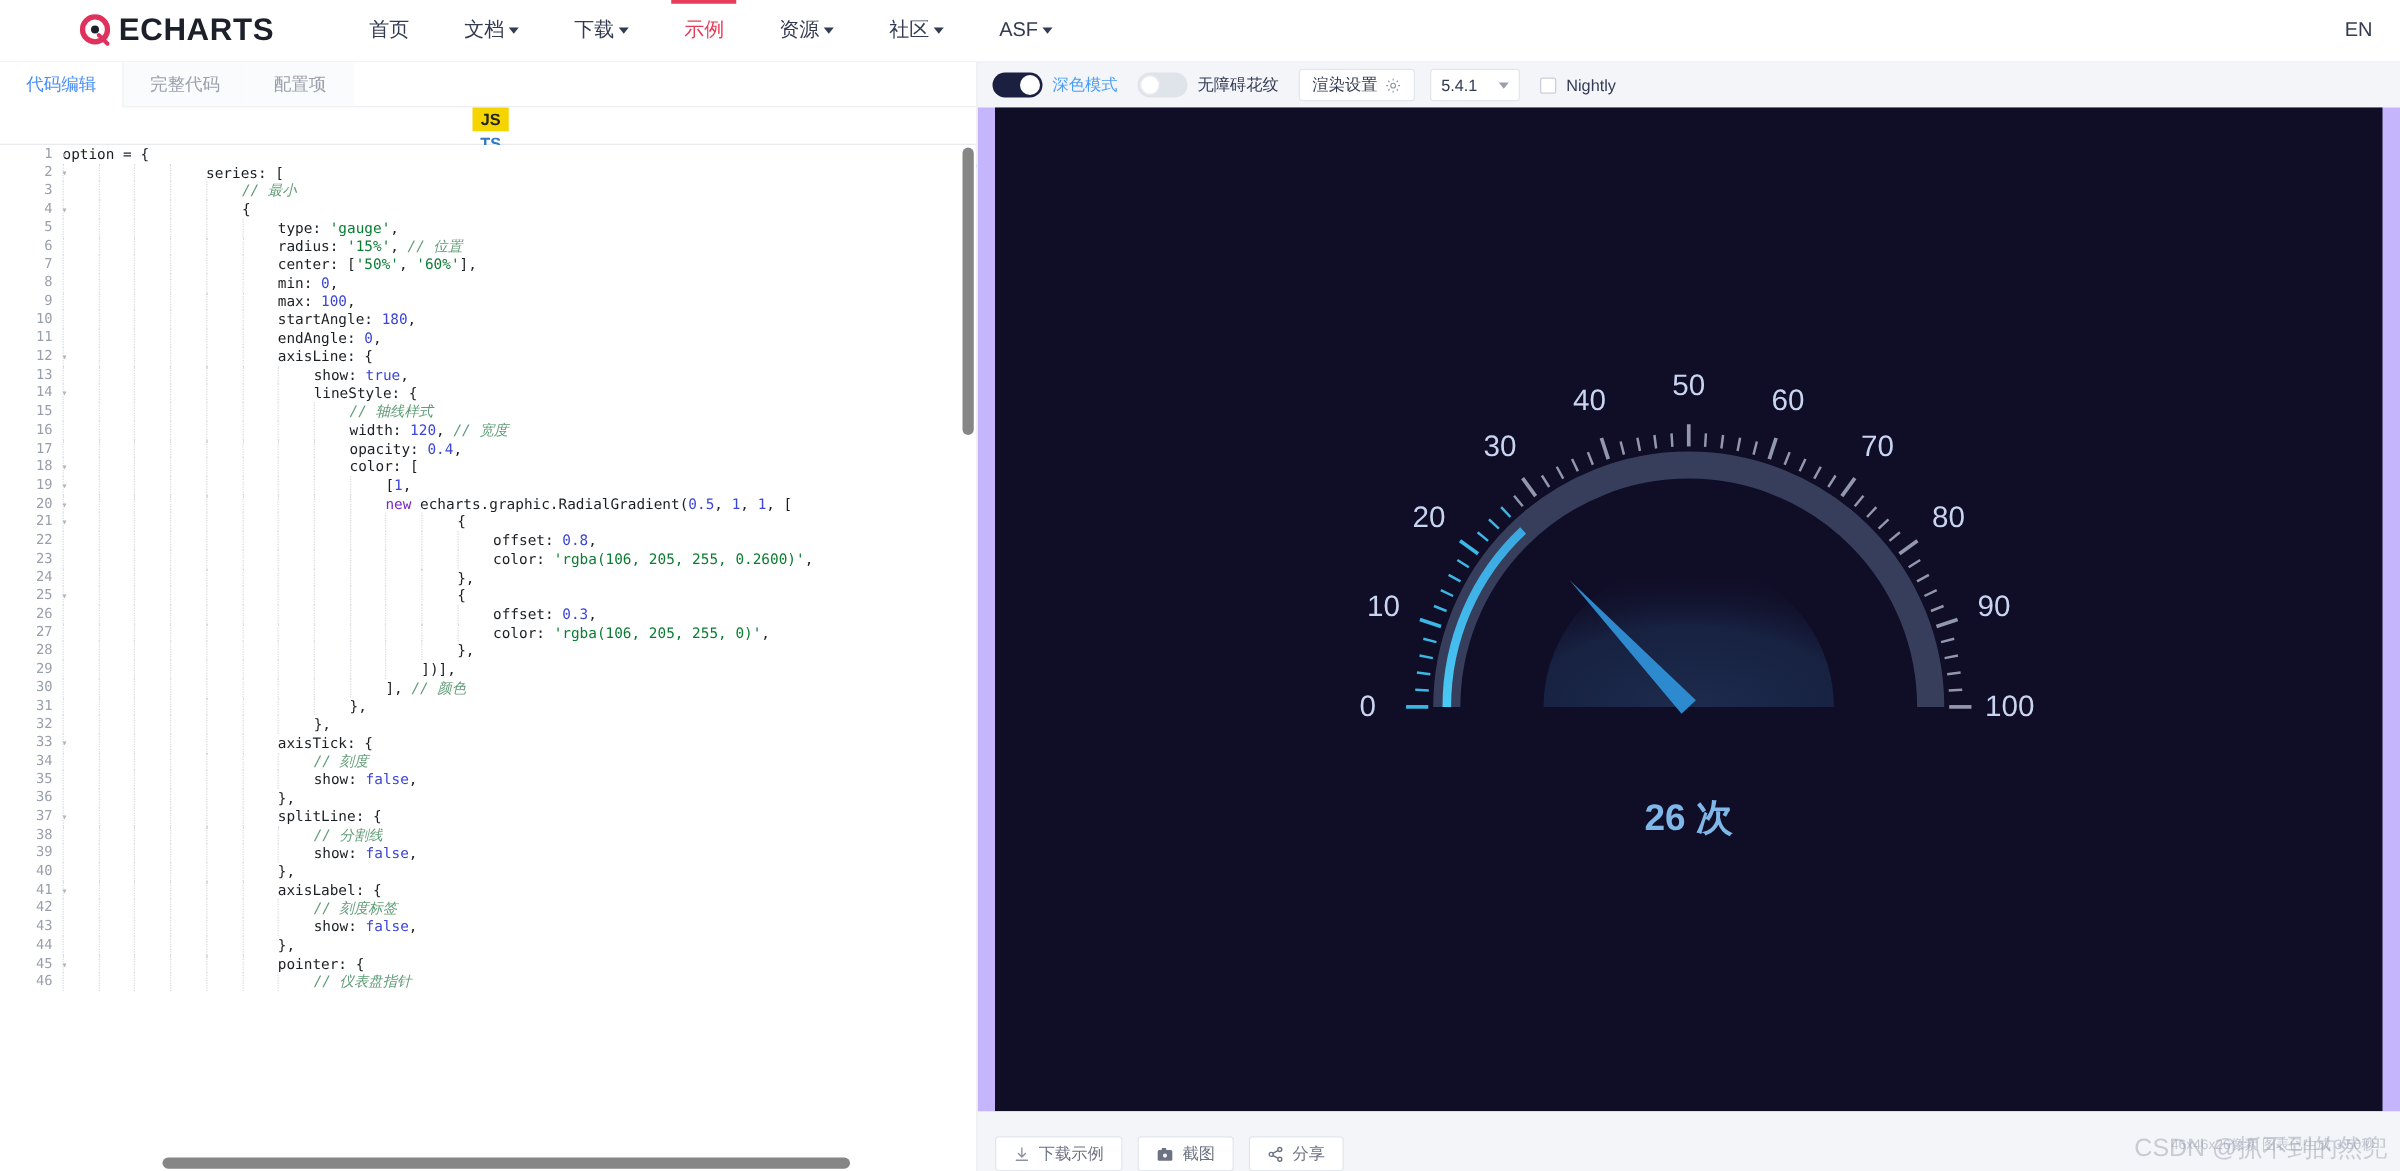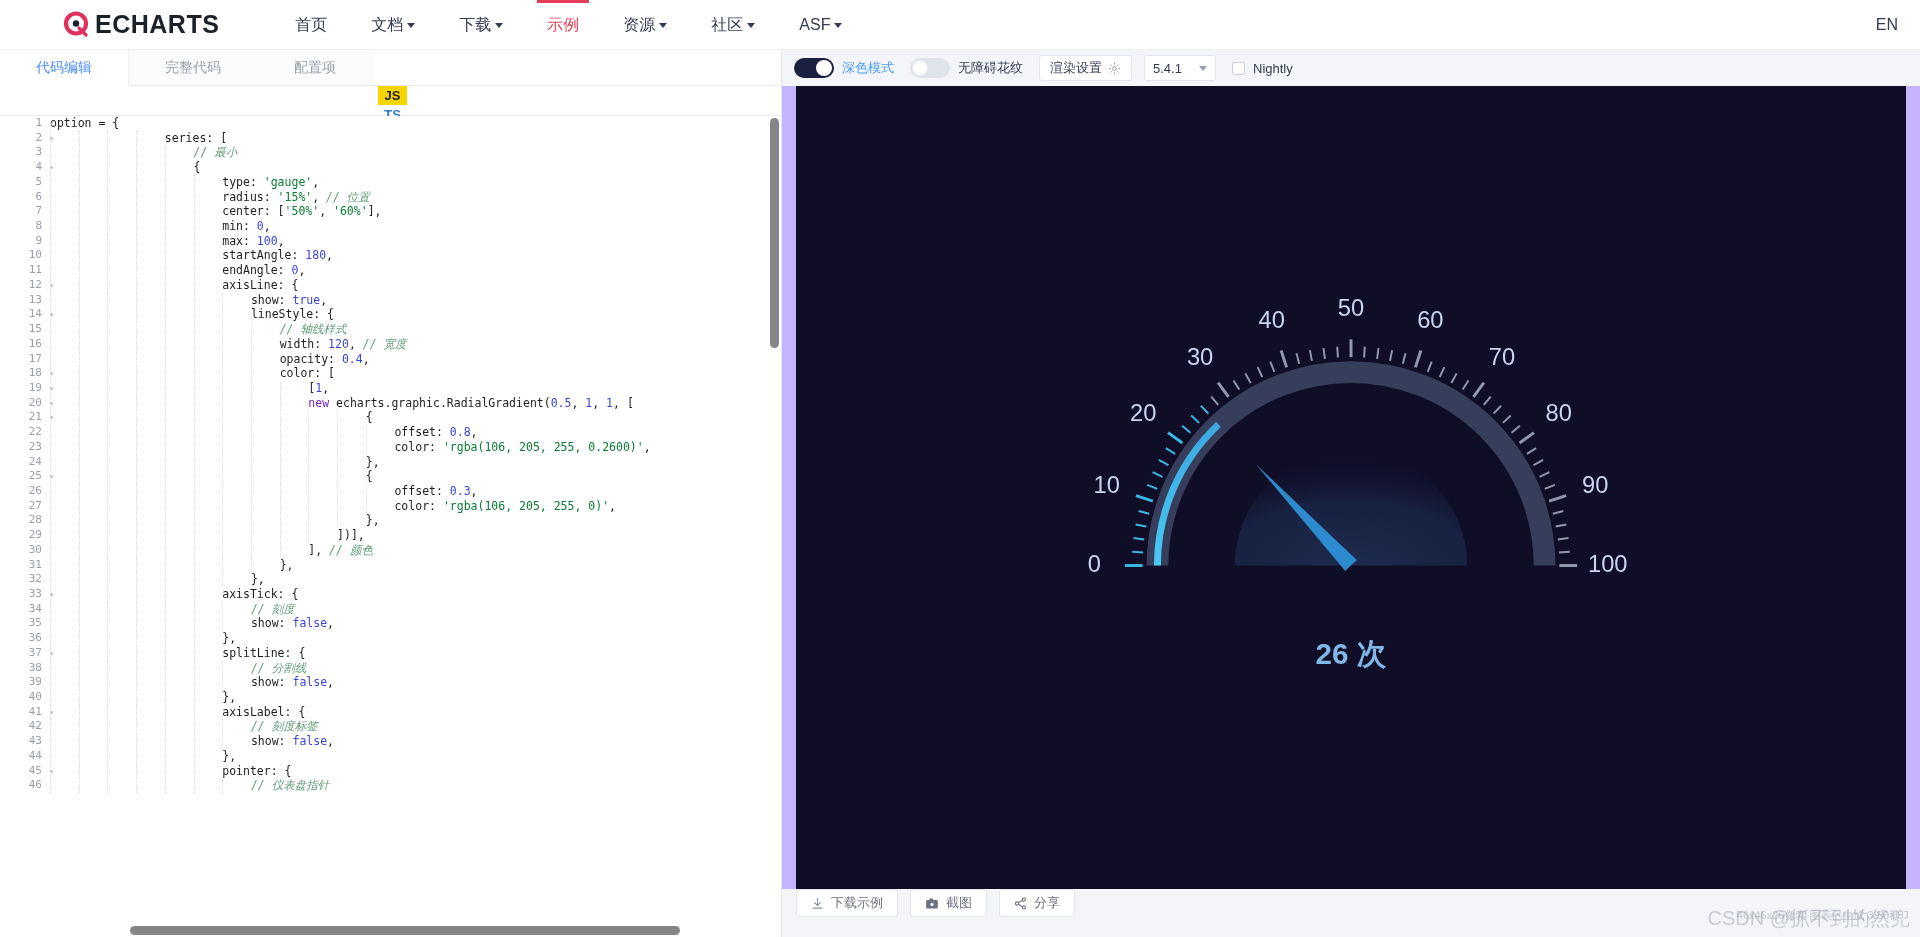--- a/index.html
+++ b/index.html
@@ -56,21 +56,21 @@
     display:flex; flex-direction: column;
     background: #fff;
     border-right: 1px solid #e6e8ed;
     position: relative;
   }
   #tabbar {
     height: 36px; display:flex; align-items:stretch;
     background:#fff; border-bottom: 1px solid #e8eaee;
   }
   .tab {
-    padding: 0 36px; display:flex; align-items:center;
+    padding: 0 21px; display:flex; align-items:center;
     font-size: 14px; color: #9aa0ab; cursor:pointer;
     border-right: 1px solid #eceef2;
     background: #fafbfc;
   }
   .tab.active {
     color: #4a8df8; background:#fff;
     border-bottom: 1px solid #fff; margin-bottom: -1px;
   }
   .tab:not(.active) { border-right: 1px solid transparent; }
   .tab:nth-child(1) { border-right: 1px solid #eceef2; }
@@ -185,21 +185,21 @@
   }
   #nightly-label { font-size: 13px; color:#333b52; }
 
   #chart-stage {
     margin: 0 14px; flex: 1;
     background: #100d26; position: relative; overflow:hidden;
   }
   #chart-svg { position:absolute; inset:0; width:100%; height:100%; }
 
   #rfoot {
-    height: 48px; display:flex; align-items:flex-start; gap: 12px;
+    height: 48px; display:flex; align-items:flex-end; gap: 12px;
     padding-left: 14px; background:#f3f5f9; position: relative;
   }
   .fbtn {
     height: 28px; background:#fff; border: 1px solid #e2e6ed; border-radius:3px;
     display:flex; align-items:center; padding: 0 14px; gap: 7px;
     font-size: 13px; color:#6d7382; cursor:pointer; white-space:nowrap;
   }
   #rendertime {
     position:absolute; right: 20px; bottom: 14px;
     font-size: 11px; color: #c3c7d0; white-space:nowrap;

